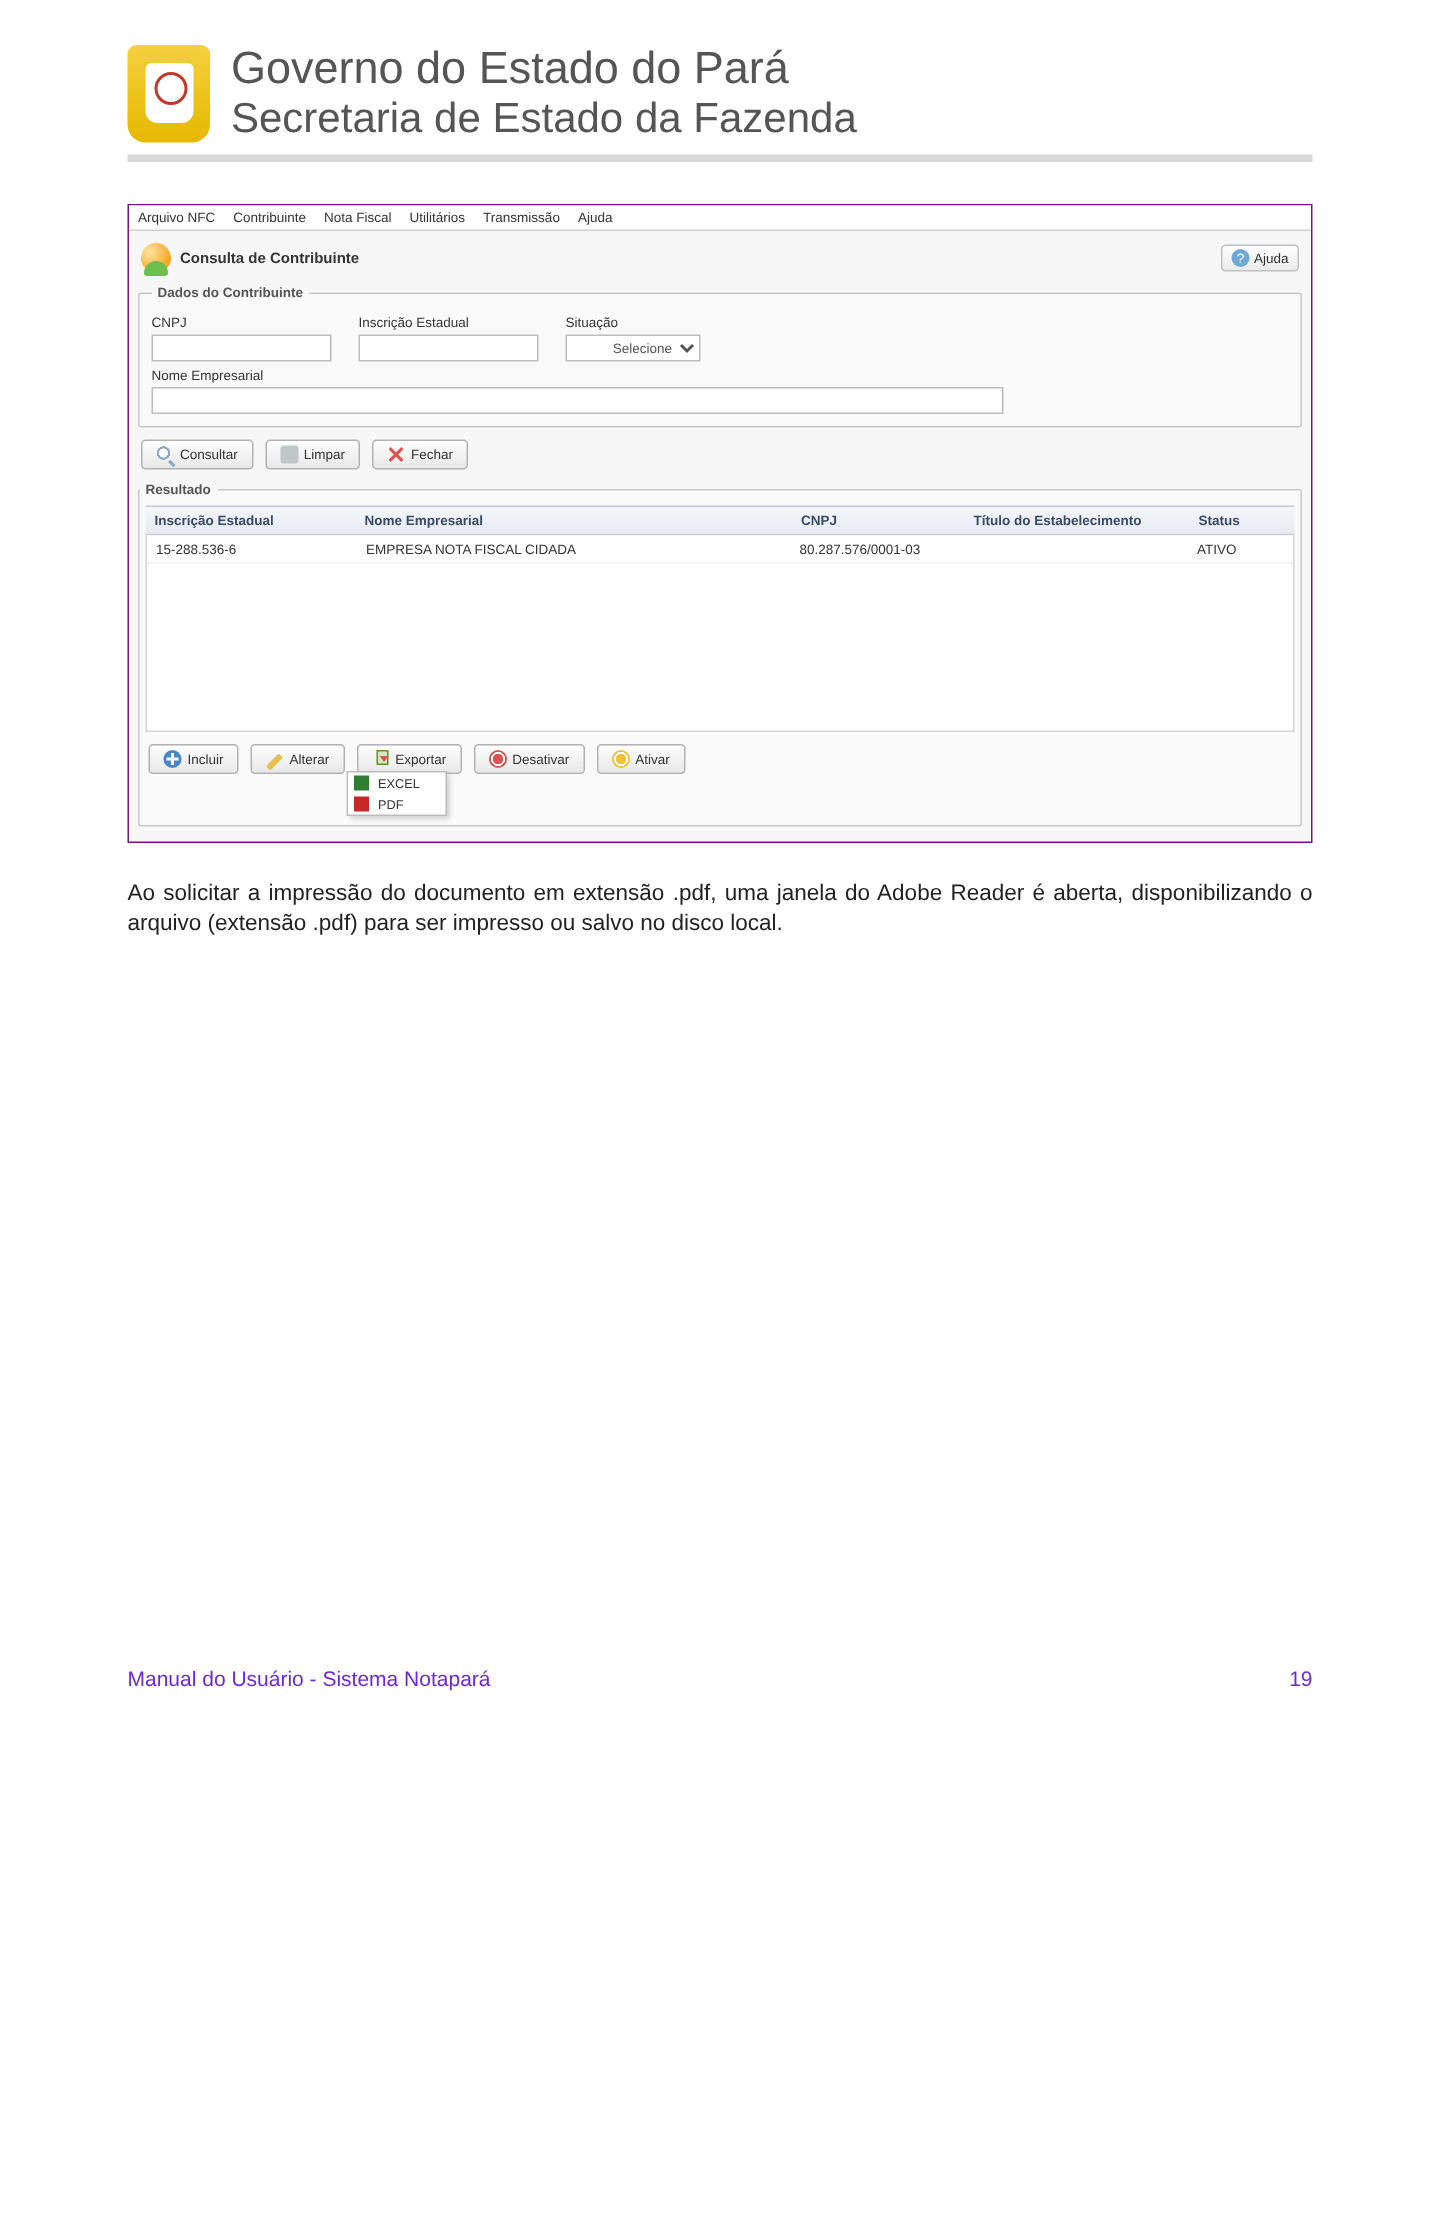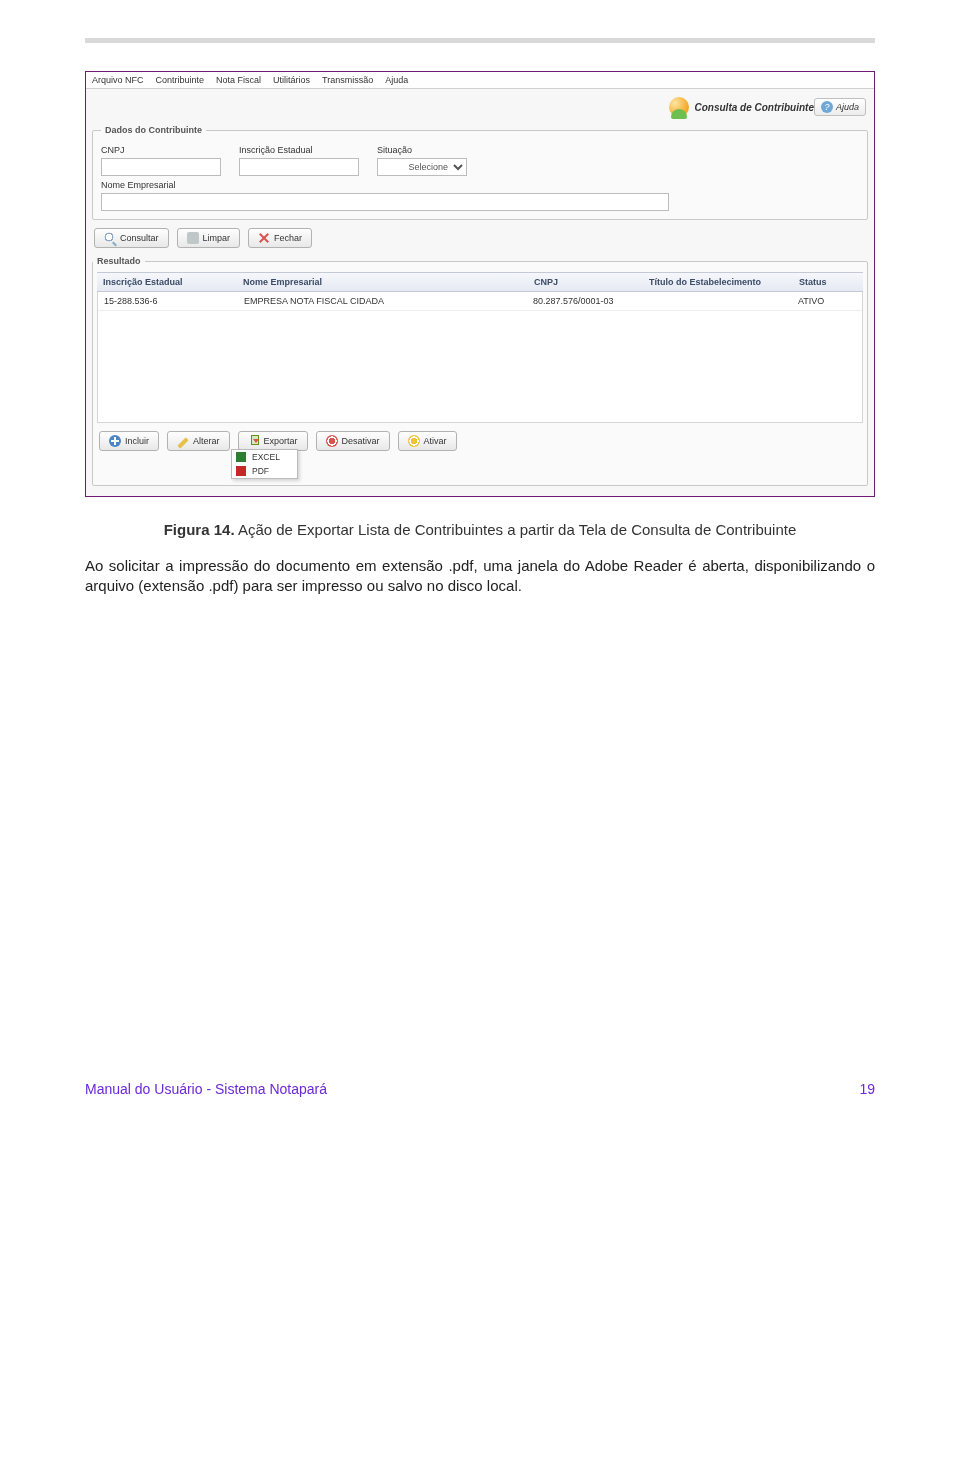--- a/index.html
+++ b/index.html
@@ -78,23 +78,22 @@
     display:flex;
     gap:12px;
     padding:3px 6px;
     font-size:9px;
     background:#fefefe;
     border-bottom:1px solid #d0d0d0;
   }
   .panel-head{
     display:flex;
     align-items:center;
-    justify-content:flex-end;
+    justify-content:space-between;
     padding:6px 6px 4px 6px;
-    font-style:italic;
   }
   .panel-head .left{display:flex;align-items:center;gap:6px;}
   .user-icon{
     width:20px;height:20px;
     border-radius:50%;
     background:radial-gradient(circle at 30% 30%,#fce5a3,#f5a623 70%);
     position:relative;
   }
   .user-icon:after{
     content:"";
@@ -201,20 +200,27 @@
     display:flex;justify-content:space-between;
     font-size:14px;color:#6d28d9;
     padding:0 85px 28px 85px;
   }
   .spacer{height:430px;}
 </style>
 </head>
 <body>
 
 <div class="page">
+  <div class="doc-header">
+    <div class="crest"></div>
+    <div class="doc-titles">
+      <div class="doc-title-1">Governo do Estado do Pará</div>
+      <div class="doc-title-2">Secretaria de Estado da Fazenda</div>
+    </div>
+  </div>
   <div class="header-rule"></div>
 
   <div class="shot">
     <div class="menubar">
       <span>Arquivo NFC</span>
       <span>Contribuinte</span>
       <span>Nota Fiscal</span>
       <span>Utilitários</span>
       <span>Transmissão</span>
       <span>Ajuda</span>
@@ -320,23 +326,20 @@
             <div>
               <span class="ico-pdf"></span>
               <span>PDF</span>
             </div>
           </div>
         </div>
       </fieldset>
     </div>
   </div>
 
-  <div class="fig-caption">
-    <b>Figura 14.</b><span> Ação de Exportar Lista de Contribuintes a partir da Tela de Consulta de Contribuinte</span>
-  </div>
 
   <div class="body-text">
     <p>Ao solicitar a impressão do documento em extensão .pdf, uma janela do Adobe Reader é aberta, disponibilizando o arquivo (extensão .pdf) para ser impresso ou salvo no disco local.</p>
   </div>
 
   <div class="spacer"></div>
 </div>
 
 <div class="footer">
   <span>Manual do Usuário - Sistema Notapará</span>

